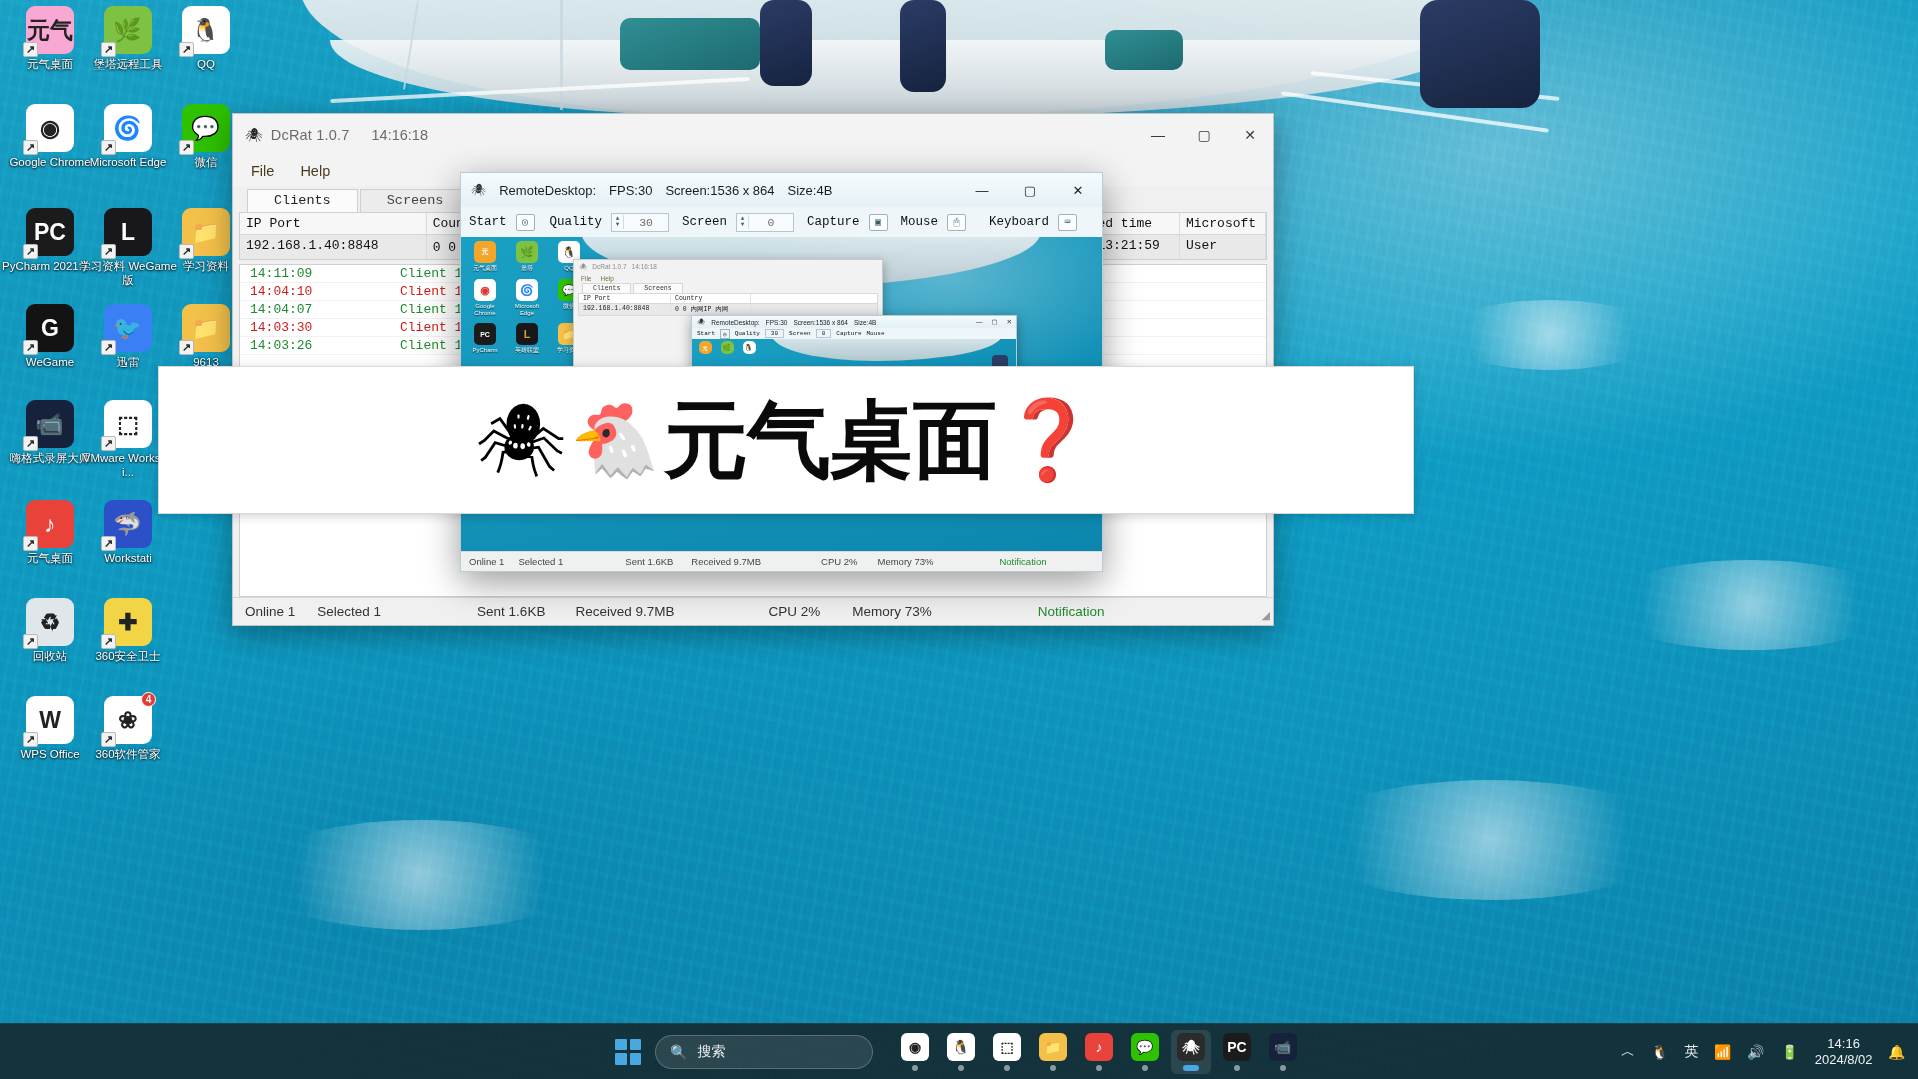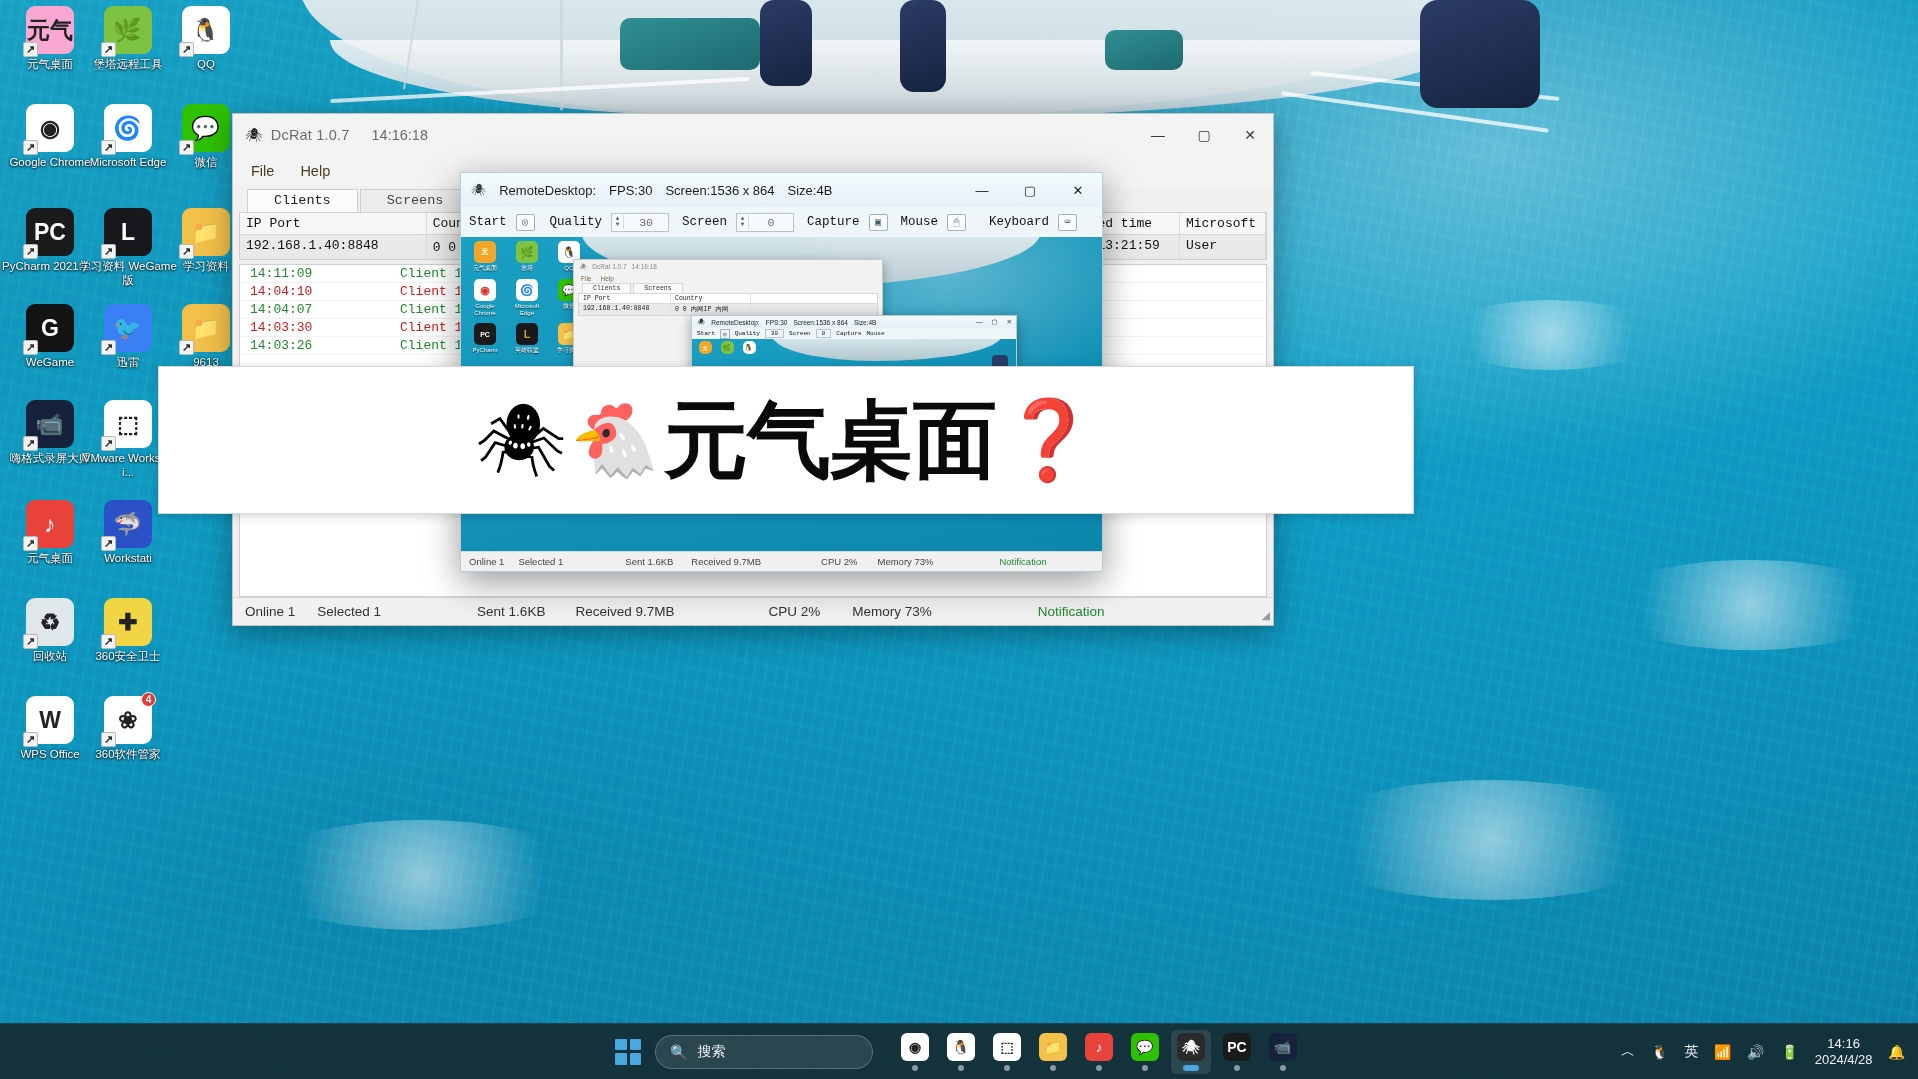--- a/index.html
+++ b/index.html
@@ -671,17 +671,17 @@
   </div>
   <div class="tray">
     <span>︿</span>
     <span>🐧</span>
     <span>英</span>
     <span>📶</span>
     <span>🔊</span>
     <span>🔋</span>
     <div class="clock">
       <div>14:16</div>
-      <div>2024/4/28</div>
+      <div>2024/8/02</div>
     </div>
     <span>🔔</span>
   </div>
 </div>
 
 </body></html>

